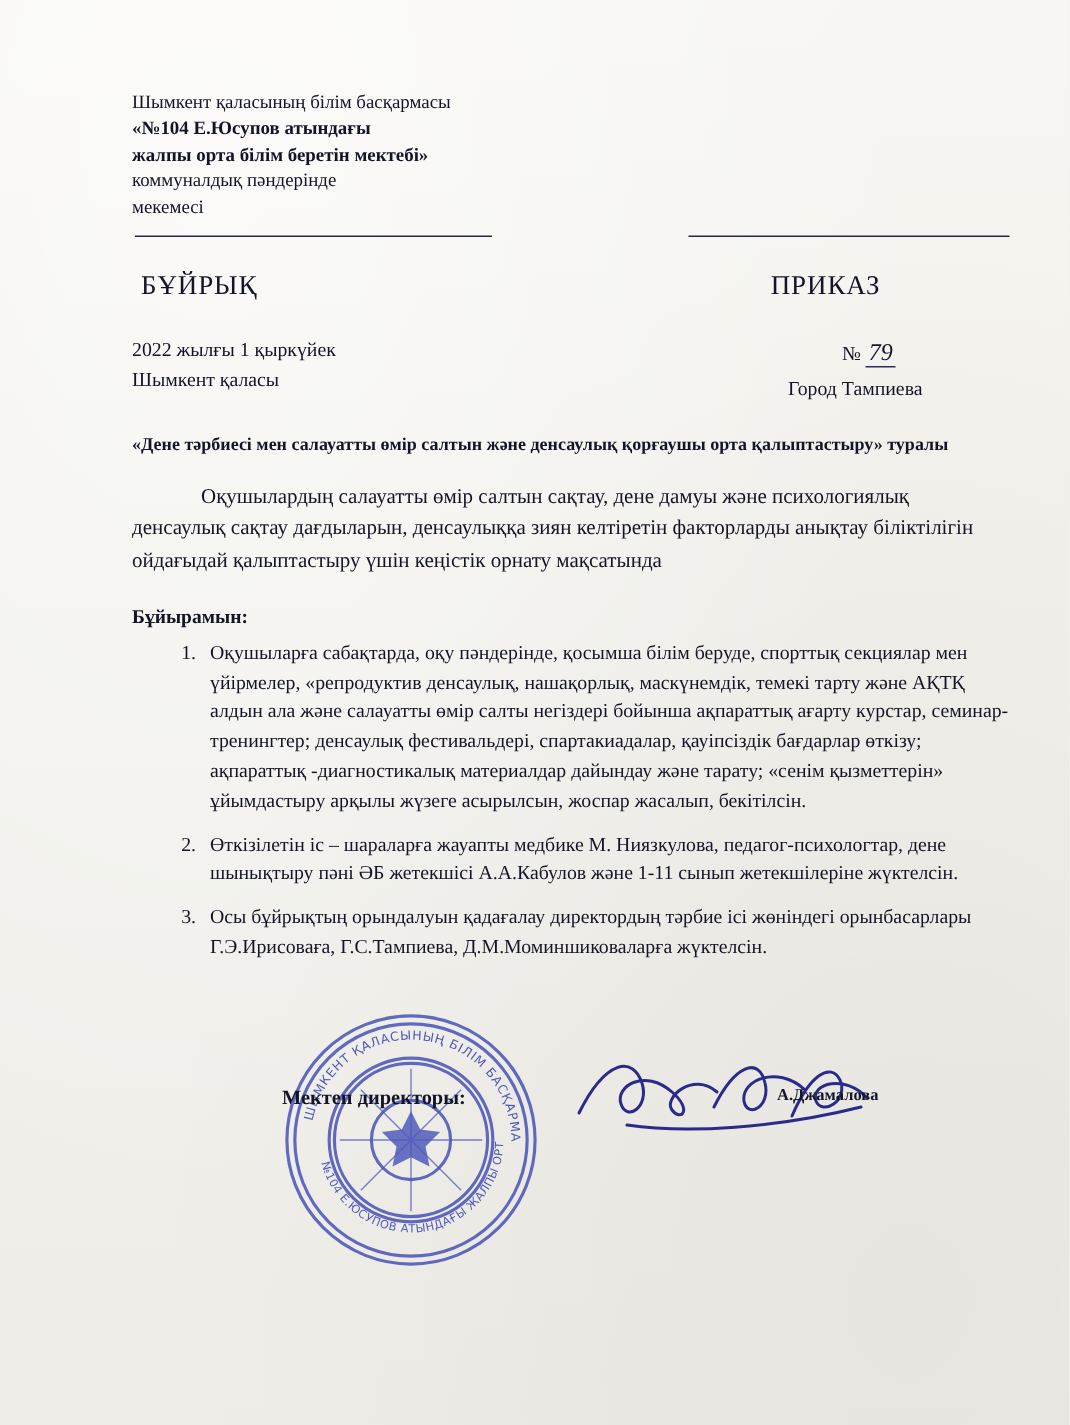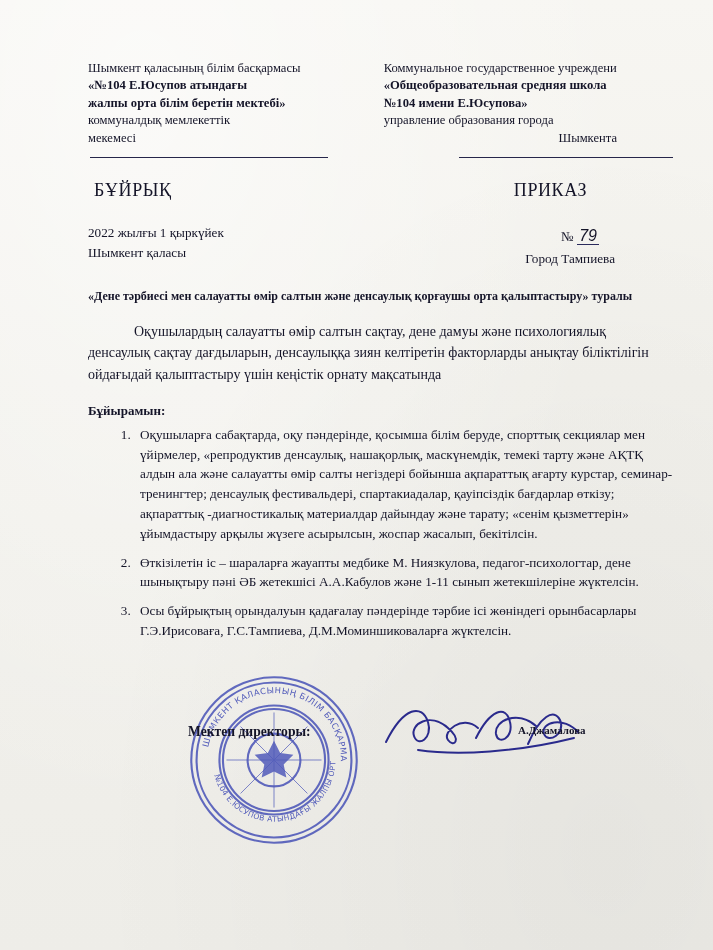--- a/index.html
+++ b/index.html
@@ -82,21 +82,21 @@
     font-size: 13.2px;
   }
   .meta-left { line-height: 1.5; }
   .meta-right {
     text-align: left;
     line-height: 1.6;
     padding-right: 58px;
   }
   .num-row { padding-left: 36px; }
   .num-hand {
-    font-family: Liberation Sans, sans-serif;
+    font-family: Liberation Serif, serif;
     font-style: italic;
     font-size: 16px;
     border-bottom: 1px solid #2a2a5c;
     padding: 0 2px;
   }
 
   
   .title {
     margin-top: 18px;
     font-weight: bold;
@@ -179,29 +179,22 @@
 <div class="page">
   <div class="paper-tex"></div>
 
   <div class="content">
 
     <div class="hdr">
       <div class="hdr-col left">
         <span class="hdr-line">Шымкент қаласының білім басқармасы</span>
         <span class="hdr-line b">«№104 Е.Юсупов атындағы</span>
         <span class="hdr-line b">жалпы орта білім беретін мектебі»</span>
-        <span class="hdr-line">коммуналдық мемлекеттік</span>
+        <span class="hdr-line">коммуналдық пәндерінде</span>
         <span class="hdr-line">мекемесі</span>
-      </div>
-      <div class="hdr-col right">
-        <span class="hdr-line">Коммунальное государственное учреждени</span>
-        <span class="hdr-line b">«Общеобразовательная средняя школа</span>
-        <span class="hdr-line b">№104 имени Е.Юсупова»</span>
-        <span class="hdr-line">управление образования города</span>
-        <span class="hdr-line ind">Шымкента</span>
       </div>
     </div>
 
     <div class="rule-row">
       <div class="rule left"></div>
       <div class="rule right"></div>
     </div>
 
     <div class="order-row">
       <div class="l">БҰЙРЫҚ</div>
@@ -224,21 +217,21 @@
 
     <div class="title">«Дене тәрбиесі мен салауатты өмір салтын және денсаулық қорғаушы орта қалыптастыру» туралы</div>
 
     <div class="intro">Оқушылардың салауатты өмір салтын сақтау, дене дамуы және психологиялық денсаулық сақтау дағдыларын, денсаулыққа зиян келтіретін факторларды анықтау біліктілігін ойдағыдай қалыптастыру үшін кеңістік орнату мақсатында</div>
 
     <div class="cmd">Бұйырамын:</div>
 
     <ol class="items">
       <li>Оқушыларға сабақтарда, оқу пәндерінде, қосымша білім беруде, спорттық секциялар мен үйірмелер, «репродуктив денсаулық, нашақорлық, маскүнемдік, темекі тарту және АҚТҚ алдын ала және салауатты өмір салты негіздері бойынша ақпараттық ағарту курстар, семинар- тренингтер; денсаулық фестивальдері, спартакиадалар, қауіпсіздік бағдарлар өткізу; ақпараттық -диагностикалық материалдар дайындау және тарату; «сенім қызметтерін» ұйымдастыру арқылы жүзеге асырылсын, жоспар жасалып, бекітілсін.</li>
       <li>Өткізілетін іс – шараларға жауапты медбике М. Ниязкулова, педагог-психологтар, дене шынықтыру пәні ӘБ жетекшісі А.А.Кабулов  және 1-11 сынып жетекшілеріне жүктелсін.</li>
-      <li>Осы бұйрықтың орындалуын қадағалау пәндерінде тәрбие ісі жөніндегі орынбасарлары  Г.Э.Ирисоваға, Г.С.Тампиева, Д.М.Моминшиковаларға жүктелсін.</li>
+      <li>Осы бұйрықтың орындалуын қадағалау директордың тәрбие ісі жөніндегі орынбасарлары  Г.Э.Ирисоваға, Г.С.Тампиева, Д.М.Моминшиковаларға жүктелсін.</li>
     </ol>
   </div>
 
   <svg class="stamp" viewBox="0 0 200 200">
     <g fill="none" stroke="#2f3bb0" stroke-width="2.4" opacity="0.9">
       <circle cx="100" cy="100" r="94"></circle>
       <circle cx="100" cy="100" r="88"></circle>
       <circle cx="100" cy="100" r="62"></circle>
       <circle cx="100" cy="100" r="58"></circle>
       <circle cx="100" cy="100" r="30"></circle>

